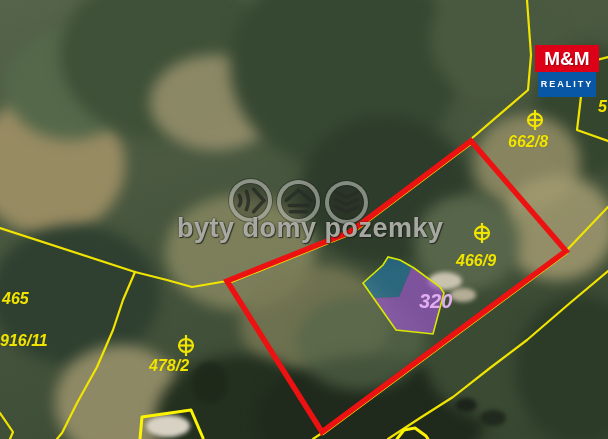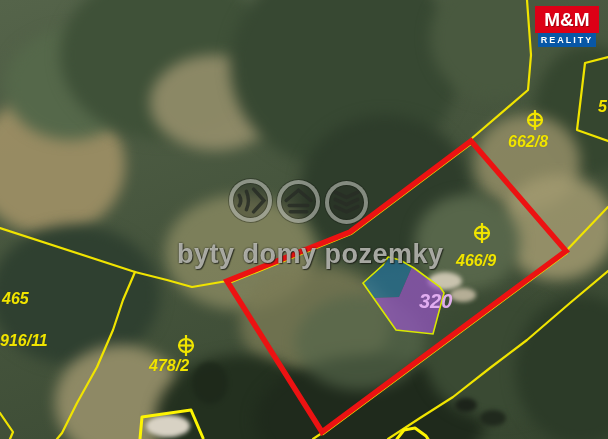--- a/index.html
+++ b/index.html
@@ -11,25 +11,25 @@
   .blob.sharp{filter:blur(2px);}
   
   .overlay{position:absolute;left:0;top:0;z-index:3;}
   
   .plabel{position:absolute;z-index:4;color:#f0e400;font-size:16px;font-weight:bold;font-style:italic;line-height:1;white-space:nowrap;text-shadow:0 0 1px rgba(60,60,0,.4);}
   .plabel.pink{color:rgba(231,178,244,.95);font-size:20px;text-shadow:none;margin-left:37px;}
   
   .watermark{position:absolute;inset:0;z-index:6;pointer-events:none;}
   .wm-circle{position:absolute;width:43px;height:43px;border-radius:50%;border:4px solid rgba(208,211,202,.55);background:rgba(32,38,30,.30);box-shadow:0 0 0 1px rgba(20,24,18,.35), inset 0 0 0 1px rgba(20,24,18,.3);}
   .wm-circle svg{position:absolute;left:0;top:0;}
-  .wm-text{position:absolute;left:177px;top:239px;font-size:27px;font-weight:bold;letter-spacing:.5px;color:rgba(220,221,215,.72);text-shadow:0 0 2px rgba(25,28,22,.9),1px 1px 1px rgba(25,28,22,.7);white-space:nowrap;}
+  .wm-text{position:absolute;left:177px;top:213px;font-size:27px;font-weight:bold;letter-spacing:.5px;color:rgba(220,221,215,.72);text-shadow:0 0 2px rgba(25,28,22,.9),1px 1px 1px rgba(25,28,22,.7);white-space:nowrap;}
   
   .logo{position:absolute;left:535px;top:6px;z-index:8;}
-  .logo-top{width:64px;height:27px;background:#dd0016;color:#fff;font-weight:bold;font-size:19px;letter-spacing:0;display:flex;align-items:center;justify-content:center;line-height:1;text-shadow:1px 1px 0 rgba(120,0,10,.6);}
-  .logo-bottom{width:58px;height:14px;margin:0 auto;background:#0857a6;color:#fff;font-weight:bold;font-size:9px;letter-spacing:2px;display:flex;align-items:center;justify-content:center;line-height:1;}
+  .logo-top{width:64px;height:27px;background:#dd0016;color:#fff;font-weight:bold;font-size:19px;letter-spacing:0;display:flex;align-items:center;justify-content:center;line-height:1;text-shadow:1px 1px 0 rgba(120,0,10,.6);margin-top:39px;}
+  .logo-bottom{width:58px;height:25px;margin:0 auto;background:#0857a6;color:#fff;font-weight:bold;font-size:9px;letter-spacing:2px;display:flex;align-items:center;justify-content:center;line-height:1;}
 </style>
 </head>
 <body>
 
 <div class="stage">
 
   <div class="aerial">
     <div class="blob" style="left:-25px;top:95px;width:150px;height:140px;background:#a59468;opacity:.85"></div>
     <div class="blob" style="left:5px;top:30px;width:130px;height:110px;background:#55684a"></div>
     <div class="blob" style="left:60px;top:-30px;width:210px;height:170px;background:#3f5138"></div>

